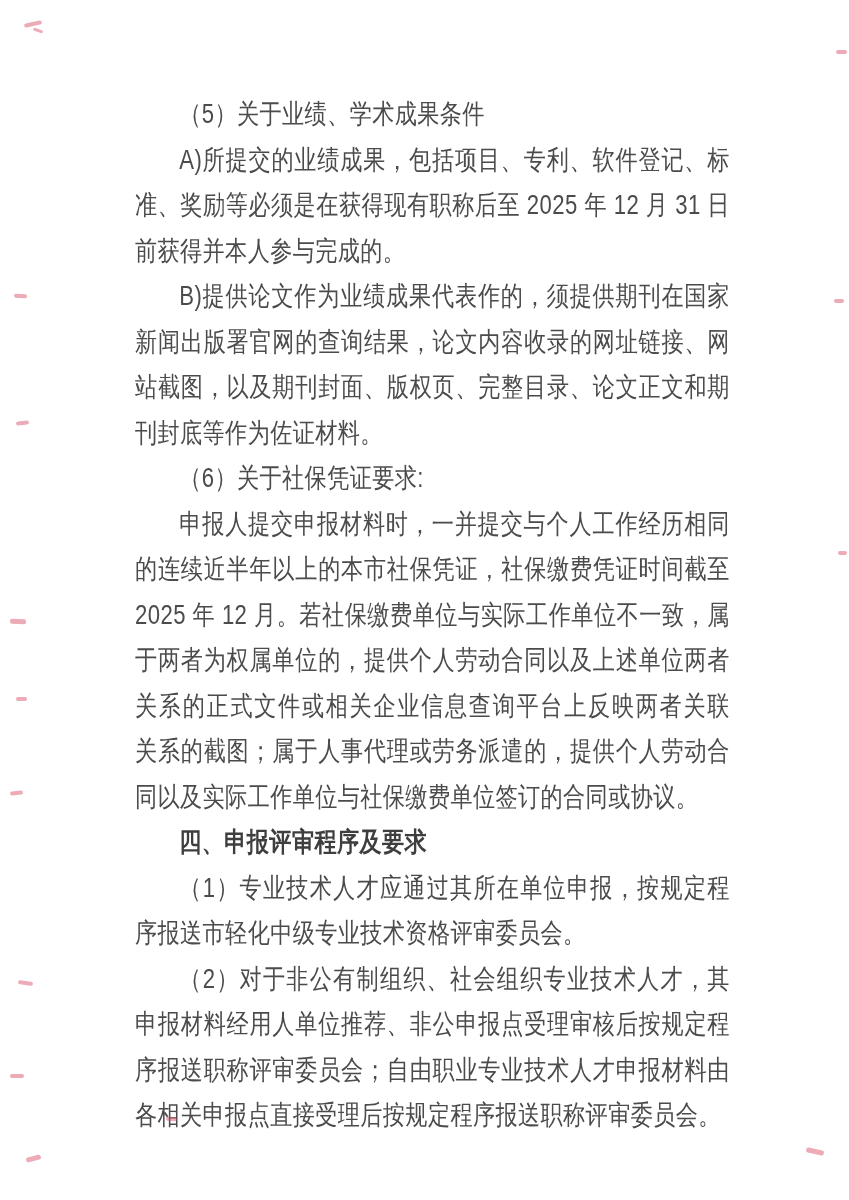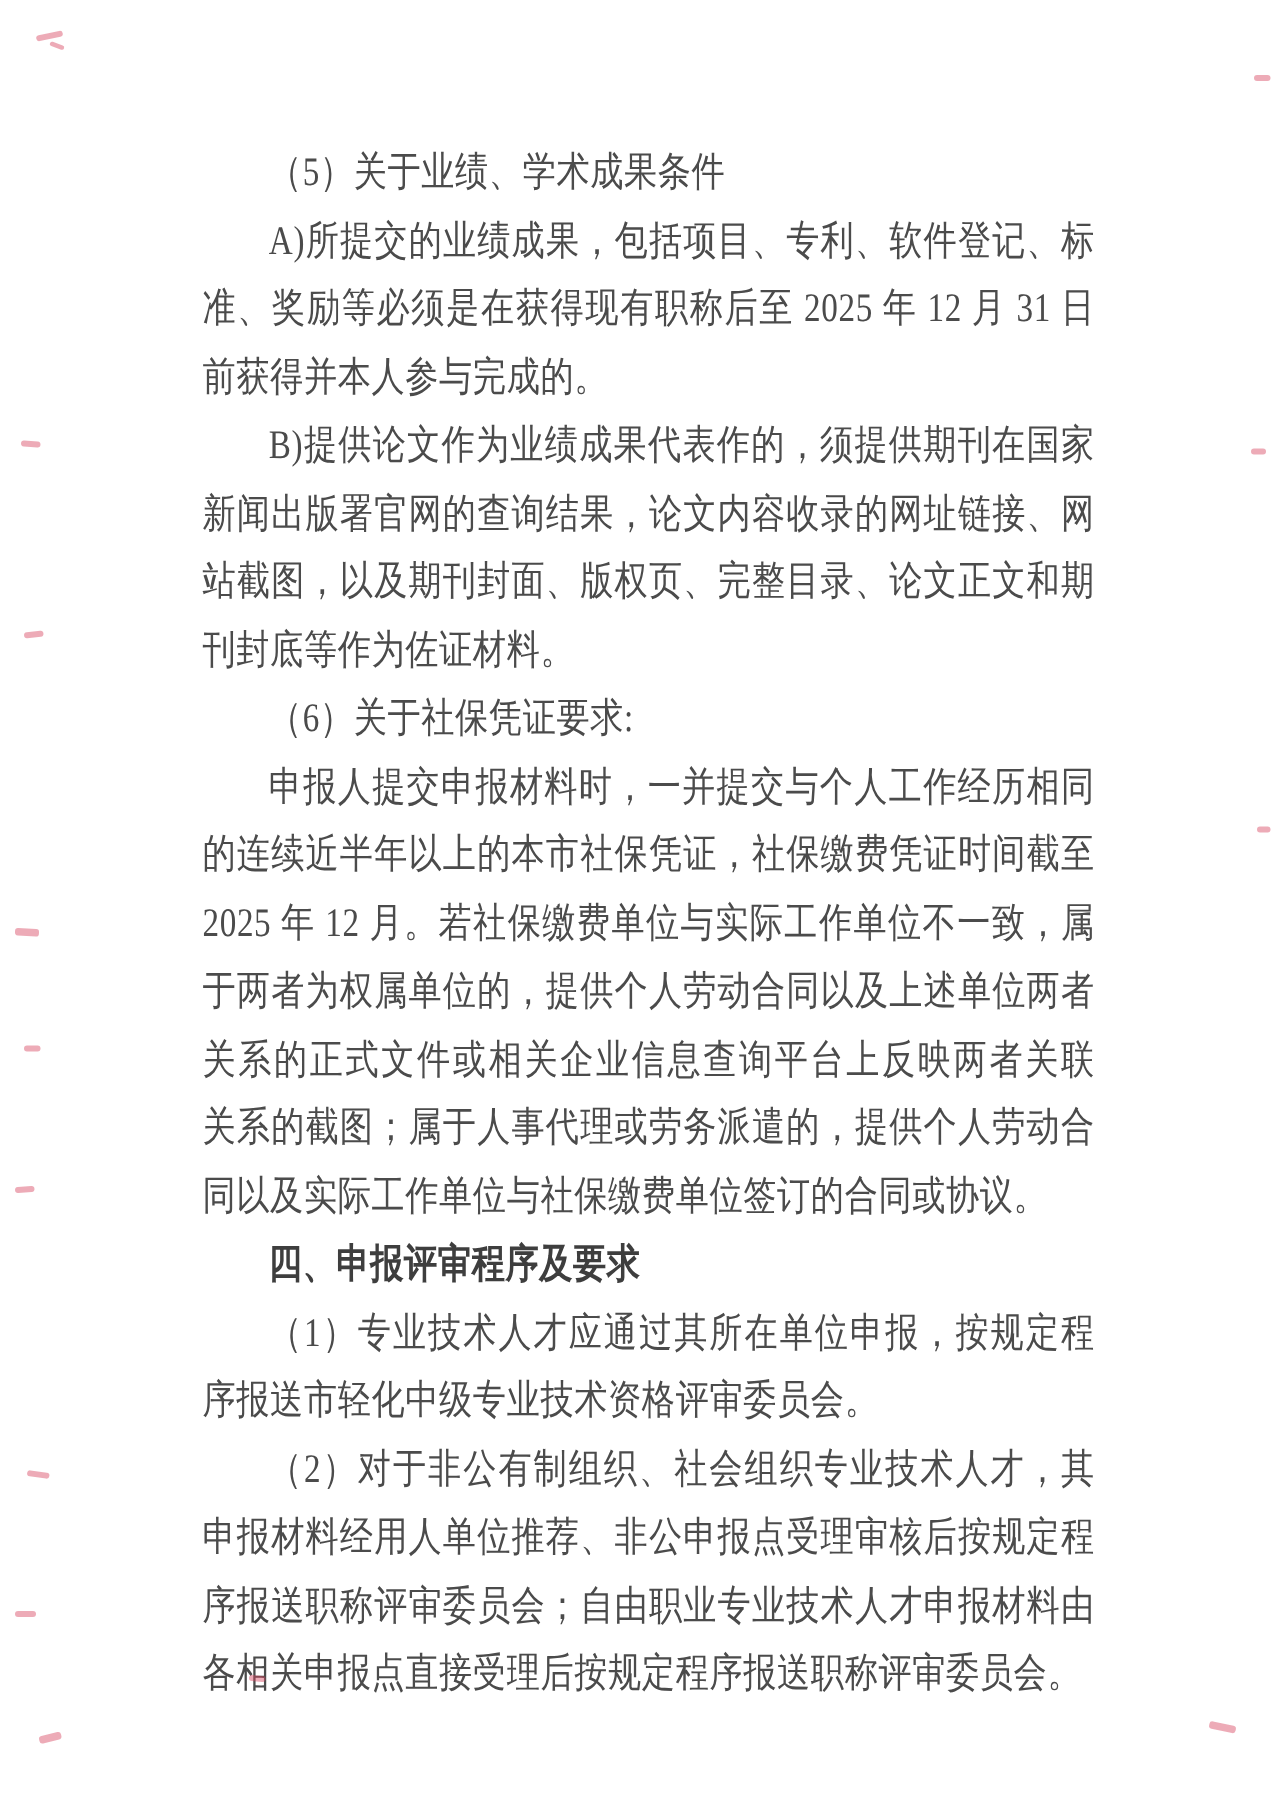--- a/index.html
+++ b/index.html
@@ -2,21 +2,21 @@
 <html><head>
 <meta charset="utf-8">
 <style>
   html, body { margin: 0; padding: 0; background: #ffffff; }
   .page {
     position: relative;
     width: 849px;
     height: 1200px;
     background: #ffffff;
     overflow: hidden;
-    font-family: Liberation Serif, serif;
+    font-family: Liberation Sans, sans-serif;
   }
   .text-block {
     position: absolute;
     left: 135px;
     top: 92px;
     width: 726px;
     transform: scaleX(0.8193);
     transform-origin: 0 0;
     font-size: 27px;
     line-height: 45.5px;

